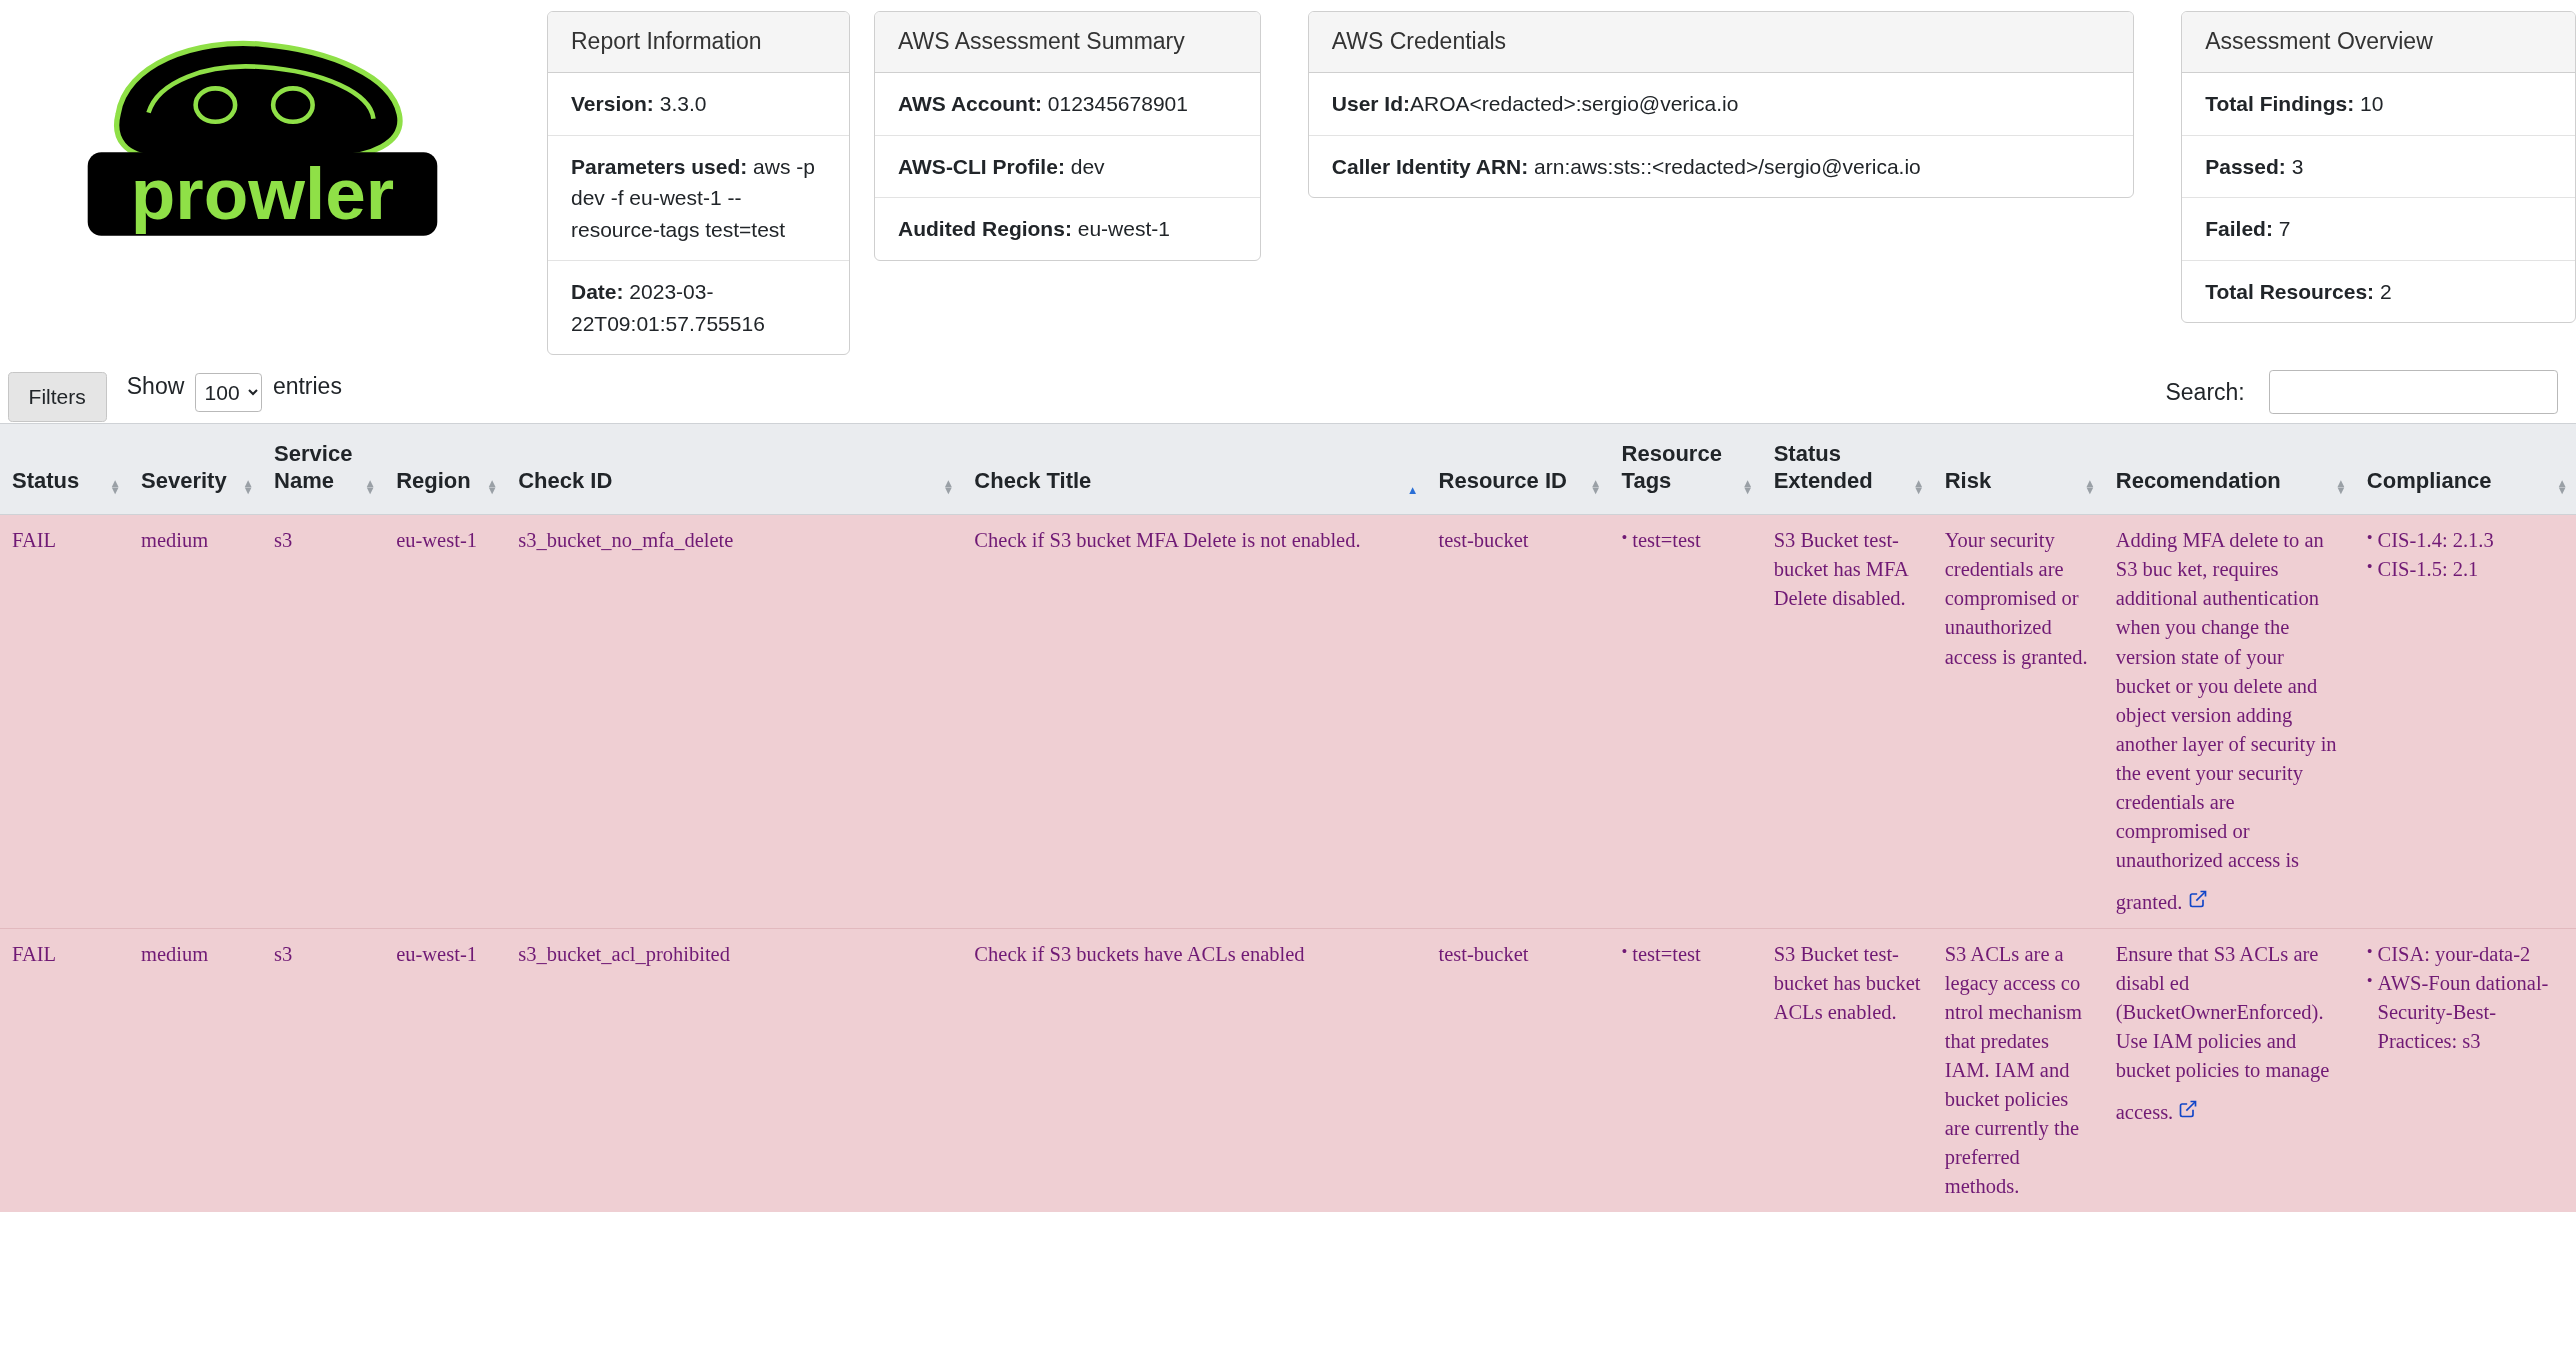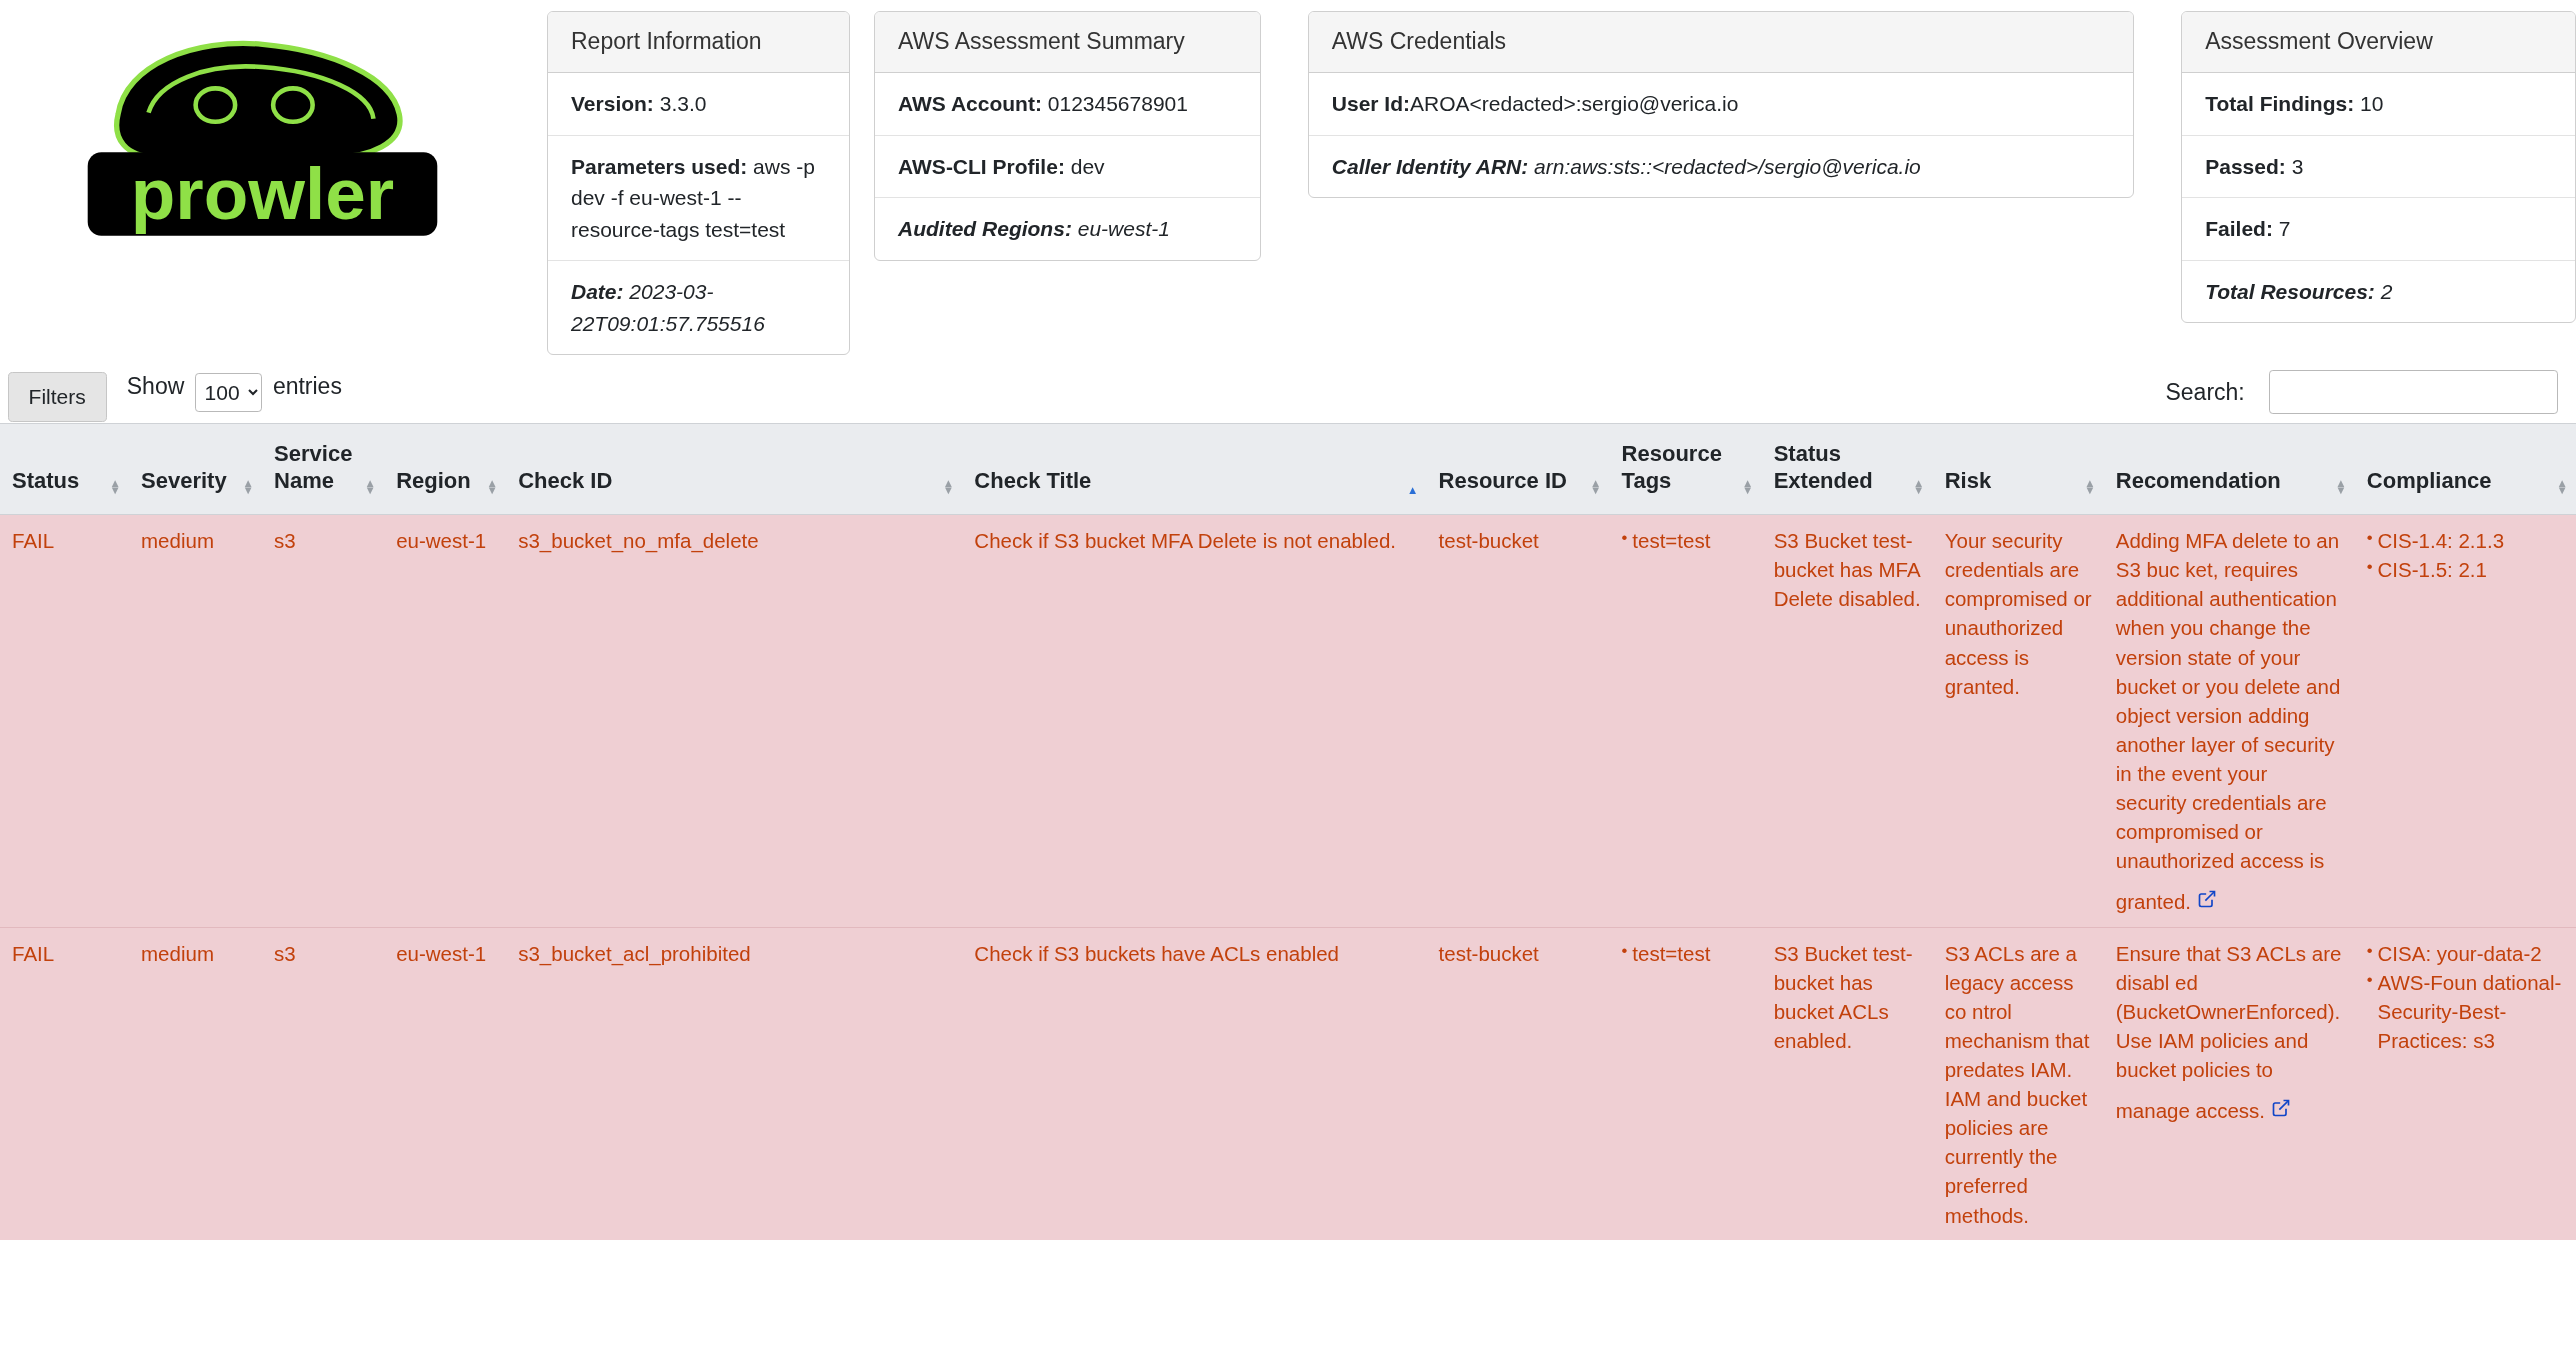--- a/index.html
+++ b/index.html
@@ -47,21 +47,21 @@
     color: #333;
     border-bottom: 0.8px solid #cfcfcf;
   }
   .card-row {
     padding: 15px 23px;
     border-bottom: 0.8px solid #e3e3e3;
     font-size: 21px;
     line-height: 1.5;
     color: #212529;
   }
-  .card-row:last-child { border-bottom: none; font-style: italic; }
+  .card-row:last-child { border-bottom: none; }
   .card-row b { font-weight: bold; }
 
   #card-report { width: 304px; margin-left: 22px; }
   #card-summary { width: 388px; margin-left: 24px; }
   #card-credentials { width: 829px; margin-left: 47px; }
   #card-overview { width: 396px; margin-left: 47px; }
 
   
   .controls {
     display: flex;
@@ -142,22 +142,23 @@
     font-size: 11.4px;
     line-height: 6.8px;
   }
   th.sorted .sort-arrows { color: #2a6fd6; }
   th .sort-arrows span { display:block; }
 
   table.findings tbody td {
     vertical-align: top;
     padding: 10.7px 12px;
     line-height: 1.42;
-    color: #c2410c;
+    color: #701a75;
     word-wrap: break-word;
+    font-family: Liberation Serif, serif;
   }
   tr.fail-row td { background: #efcfd3; }
   tr.row-sep td { border-top: 0.8px solid #e2b9be; }
 
   .tag-list { margin: 0; padding: 0; list-style: none; }
   .tag-list li { position: relative; padding-left: 10.7px; }
   .tag-list li::before {
     content: "\2022";
     position: absolute; left: 0; top: 0;
     font-size: 16.7px;

